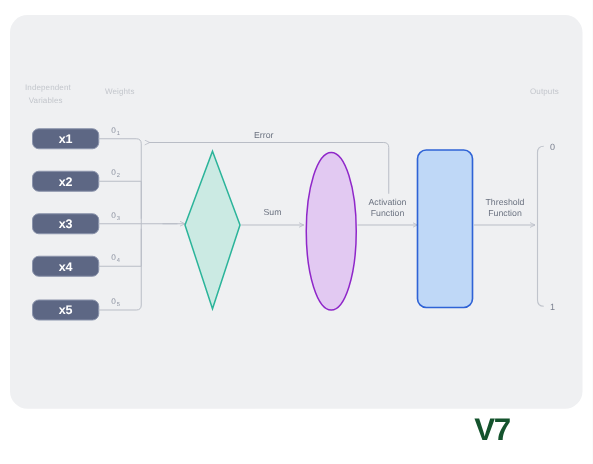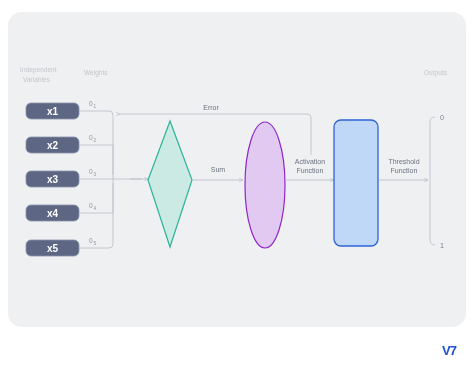--- a/index.html
+++ b/index.html
@@ -11,21 +11,20 @@
     width: 474px;
     height: 371px;
     font-family: "Liberation Sans", sans-serif;
     overflow: hidden;
   }
   #root {
     position: relative;
     width: 424px;
     height: 371px;
     background: #ffffff;
-    padding-left: 48px;
   }
   #card {
     position: absolute;
     left: 8px;
     top: 12px;
     width: 458px;
     height: 315px;
     background: #eff0f2;
     border-radius: 14px;
   }
@@ -101,23 +100,23 @@
   .rect-thresh {
     fill: #bfd8f7;
     stroke: #2f63d6;
     stroke-width: 1.3;
   }
   #logo {
     position: absolute;
     right: 16px;
     bottom: 14px;
     font-family: "Liberation Sans", sans-serif;
-    font-size: 13px;
+    font-size: 25px;
     font-weight: bold;
-    color: #1d4ed8;
+    color: #14532d;
     letter-spacing: -1px;
     line-height: 1;
     text-align: right;
   }
 </style>
 </head>
 <body>
 
 <div id="root">
 

